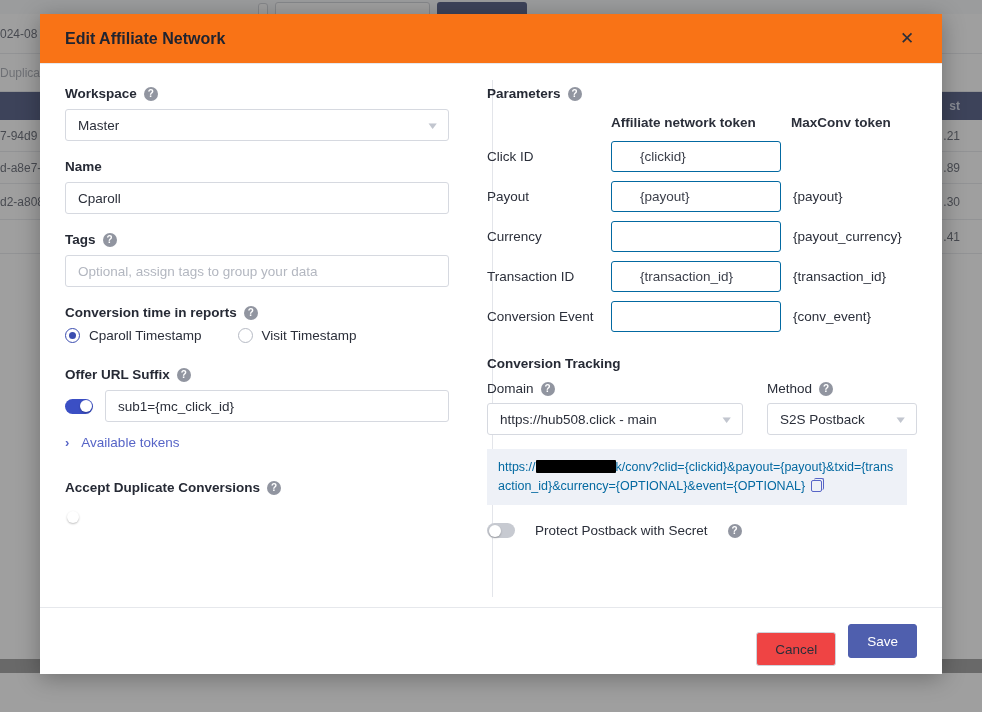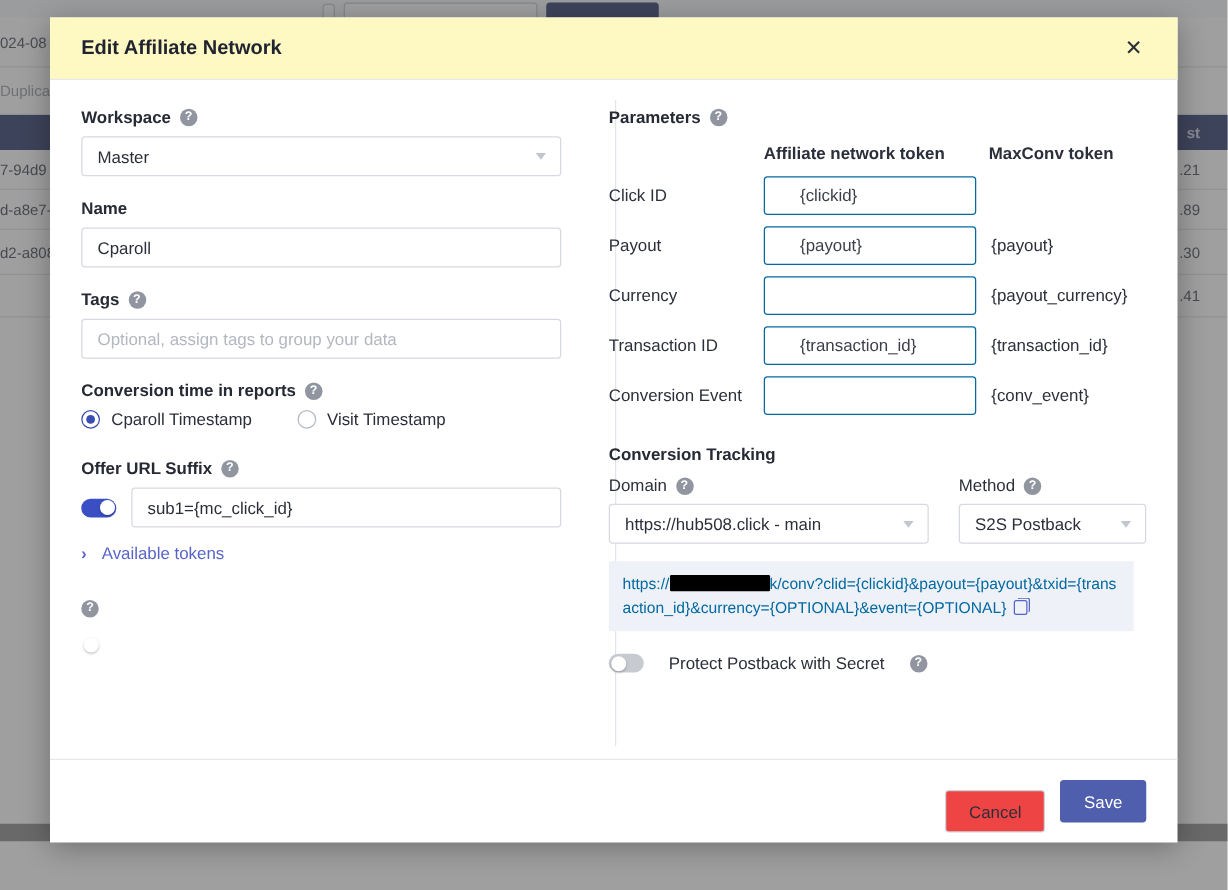--- a/index.html
+++ b/index.html
@@ -62,21 +62,21 @@
   .modal {
     position: absolute;
     left: 40px; top: 14px;
     width: 902px; height: 660px;
     background: #ffffff;
     box-shadow: 0 4px 22px rgba(0,0,0,0.30);
     display: flex; flex-direction: column;
   }
   .modal-header {
     height: 50px; flex: 0 0 50px;
-    background: #fef9c3;
+    background: #f97316;
     border-bottom: 1px solid #e6e8ec;
     display: flex; align-items: center;
     padding: 0 22px 0 25px;
   }
   .modal-title {
     font-size: 16px; font-weight: bold; color: #202430;
     flex: 1 1 auto;
   }
   .close-btn {
     width: 26px; height: 26px; display: flex; align-items: center; justify-content: center;
@@ -359,20 +359,21 @@
           </div>
         </div>
         <div class="link-row">
           <span class="link-chev">›</span>
           <span class="link-text">Available tokens</span>
         </div>
       </div>
 
       <div class="field" style="margin-top:30px;">
         <div class="flabel">
+          <span>Accept Duplicate Conversions</span>
           <span class="help">?</span>
         </div>
         <div style="margin-top:14px;">
           <span class="toggle"></span>
         </div>
       </div>
 
     </div>
 
     <div class="col-right">

